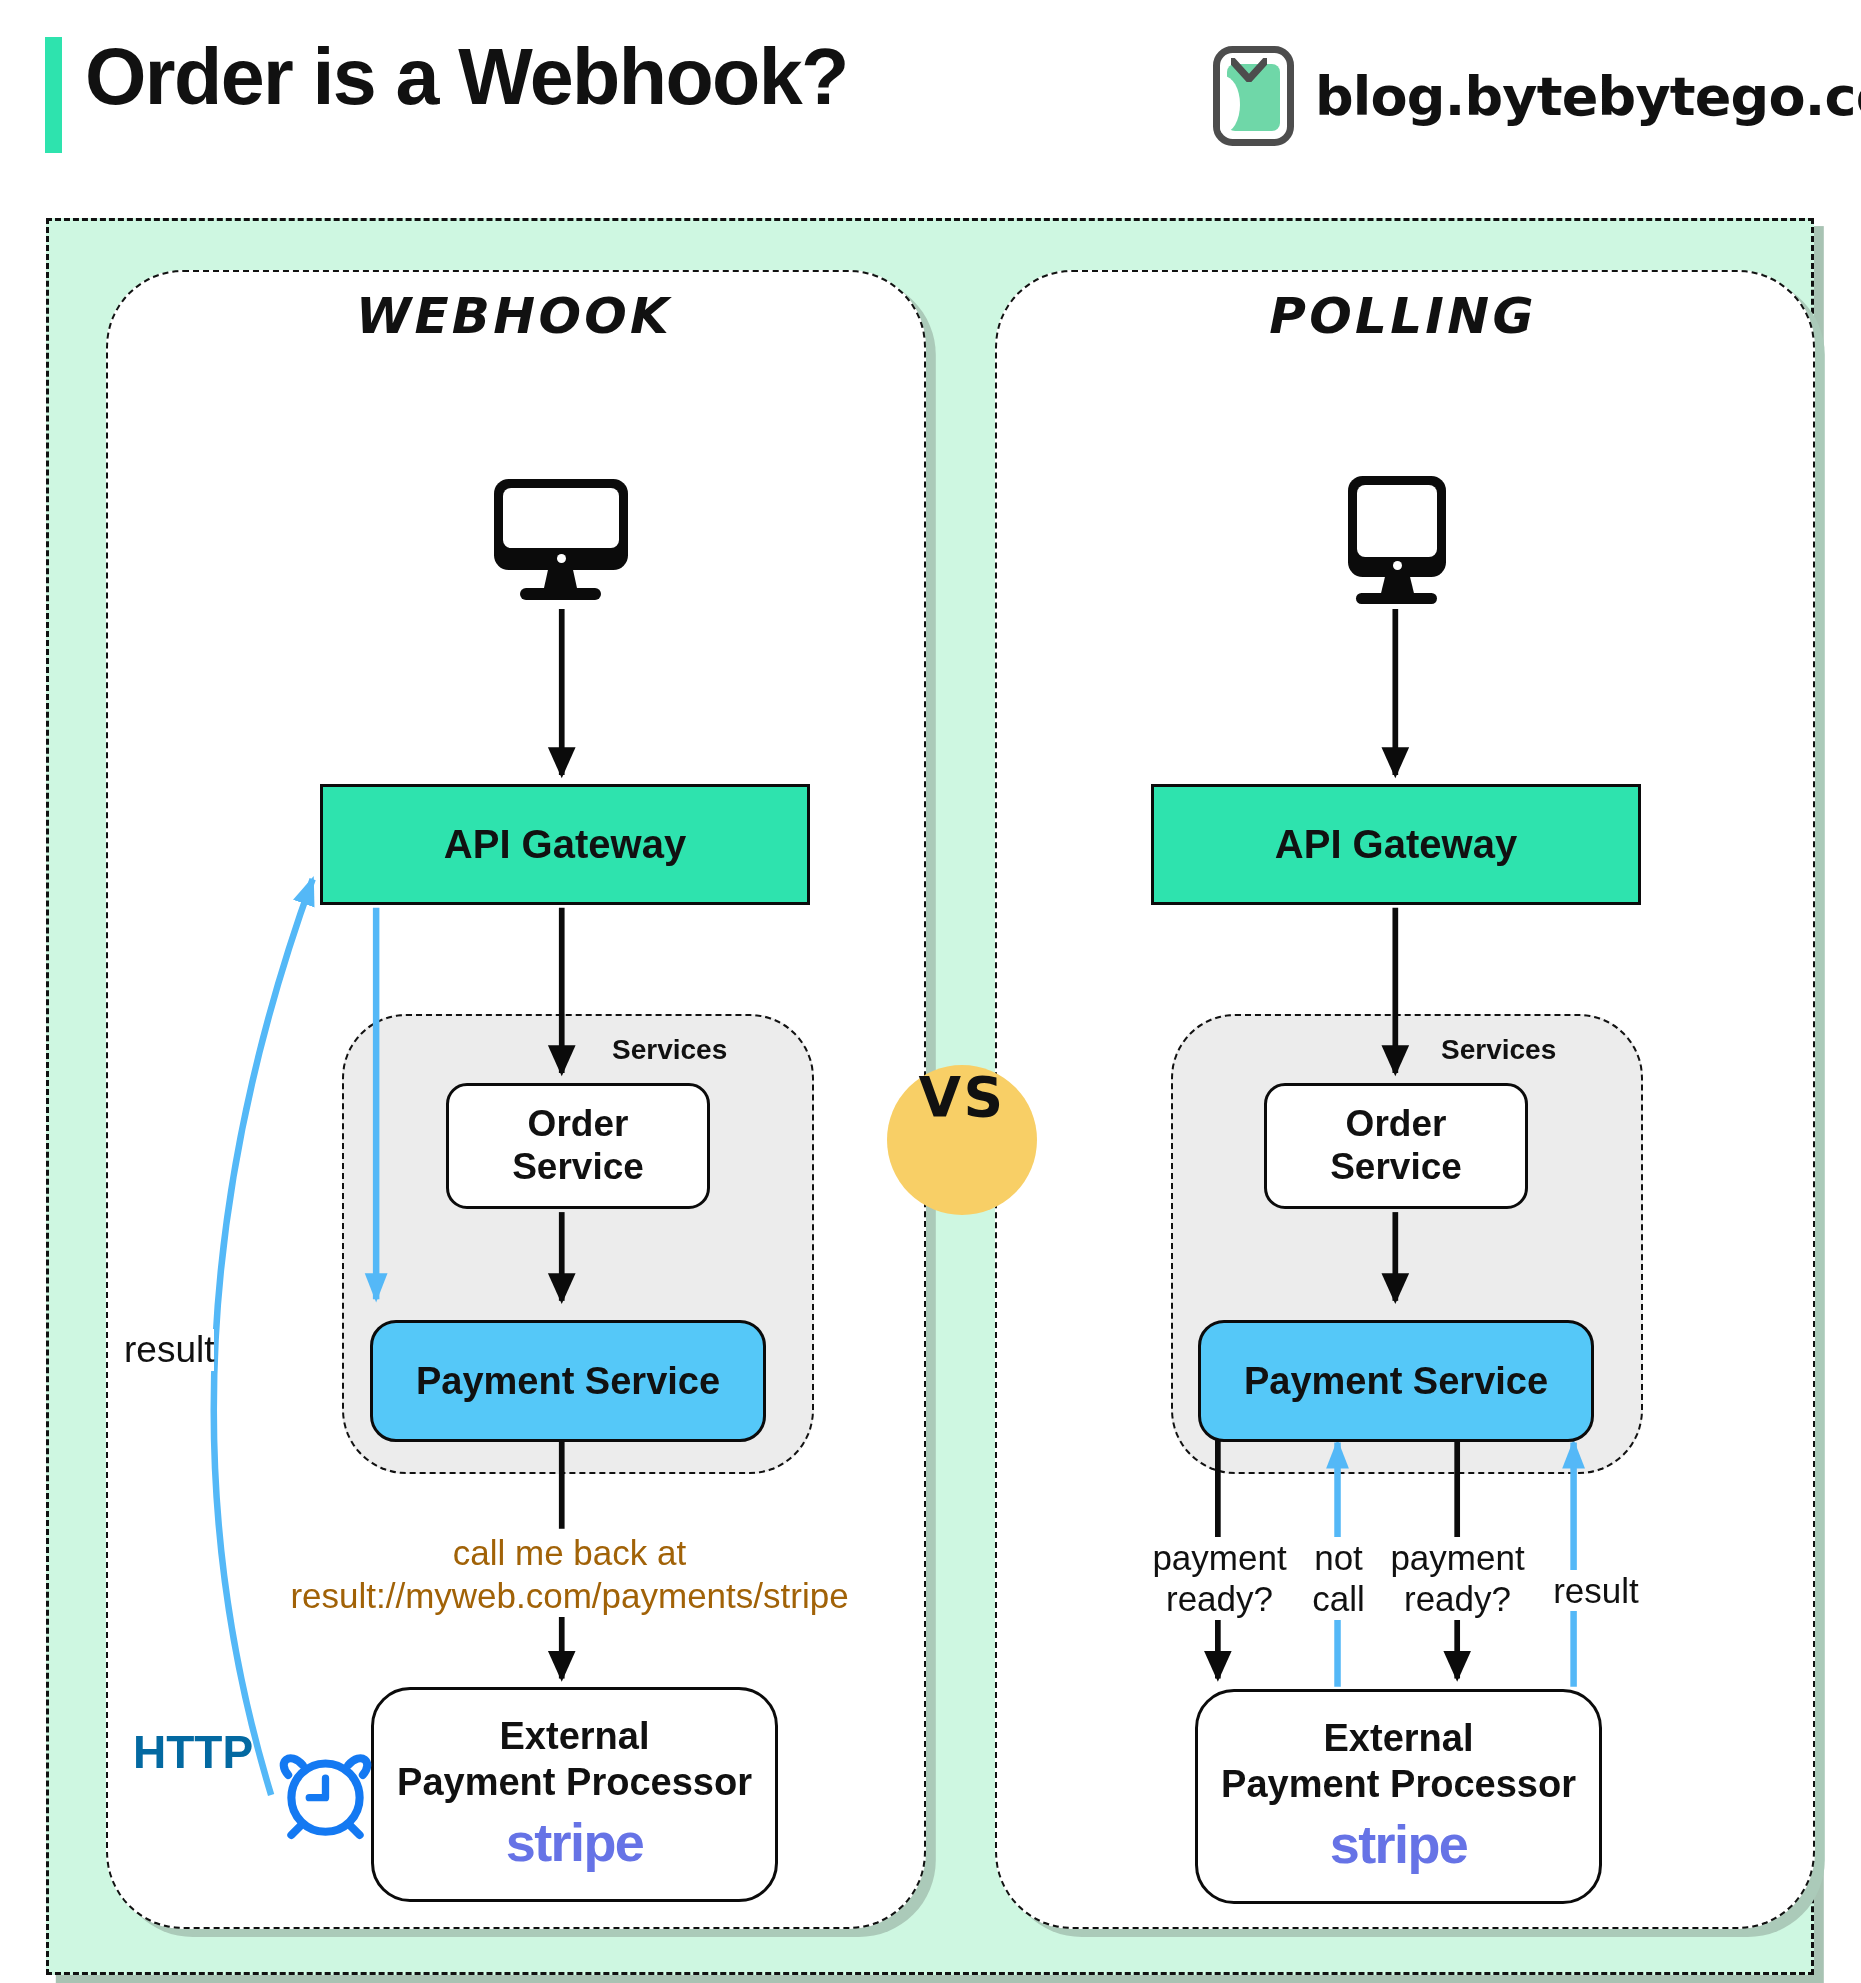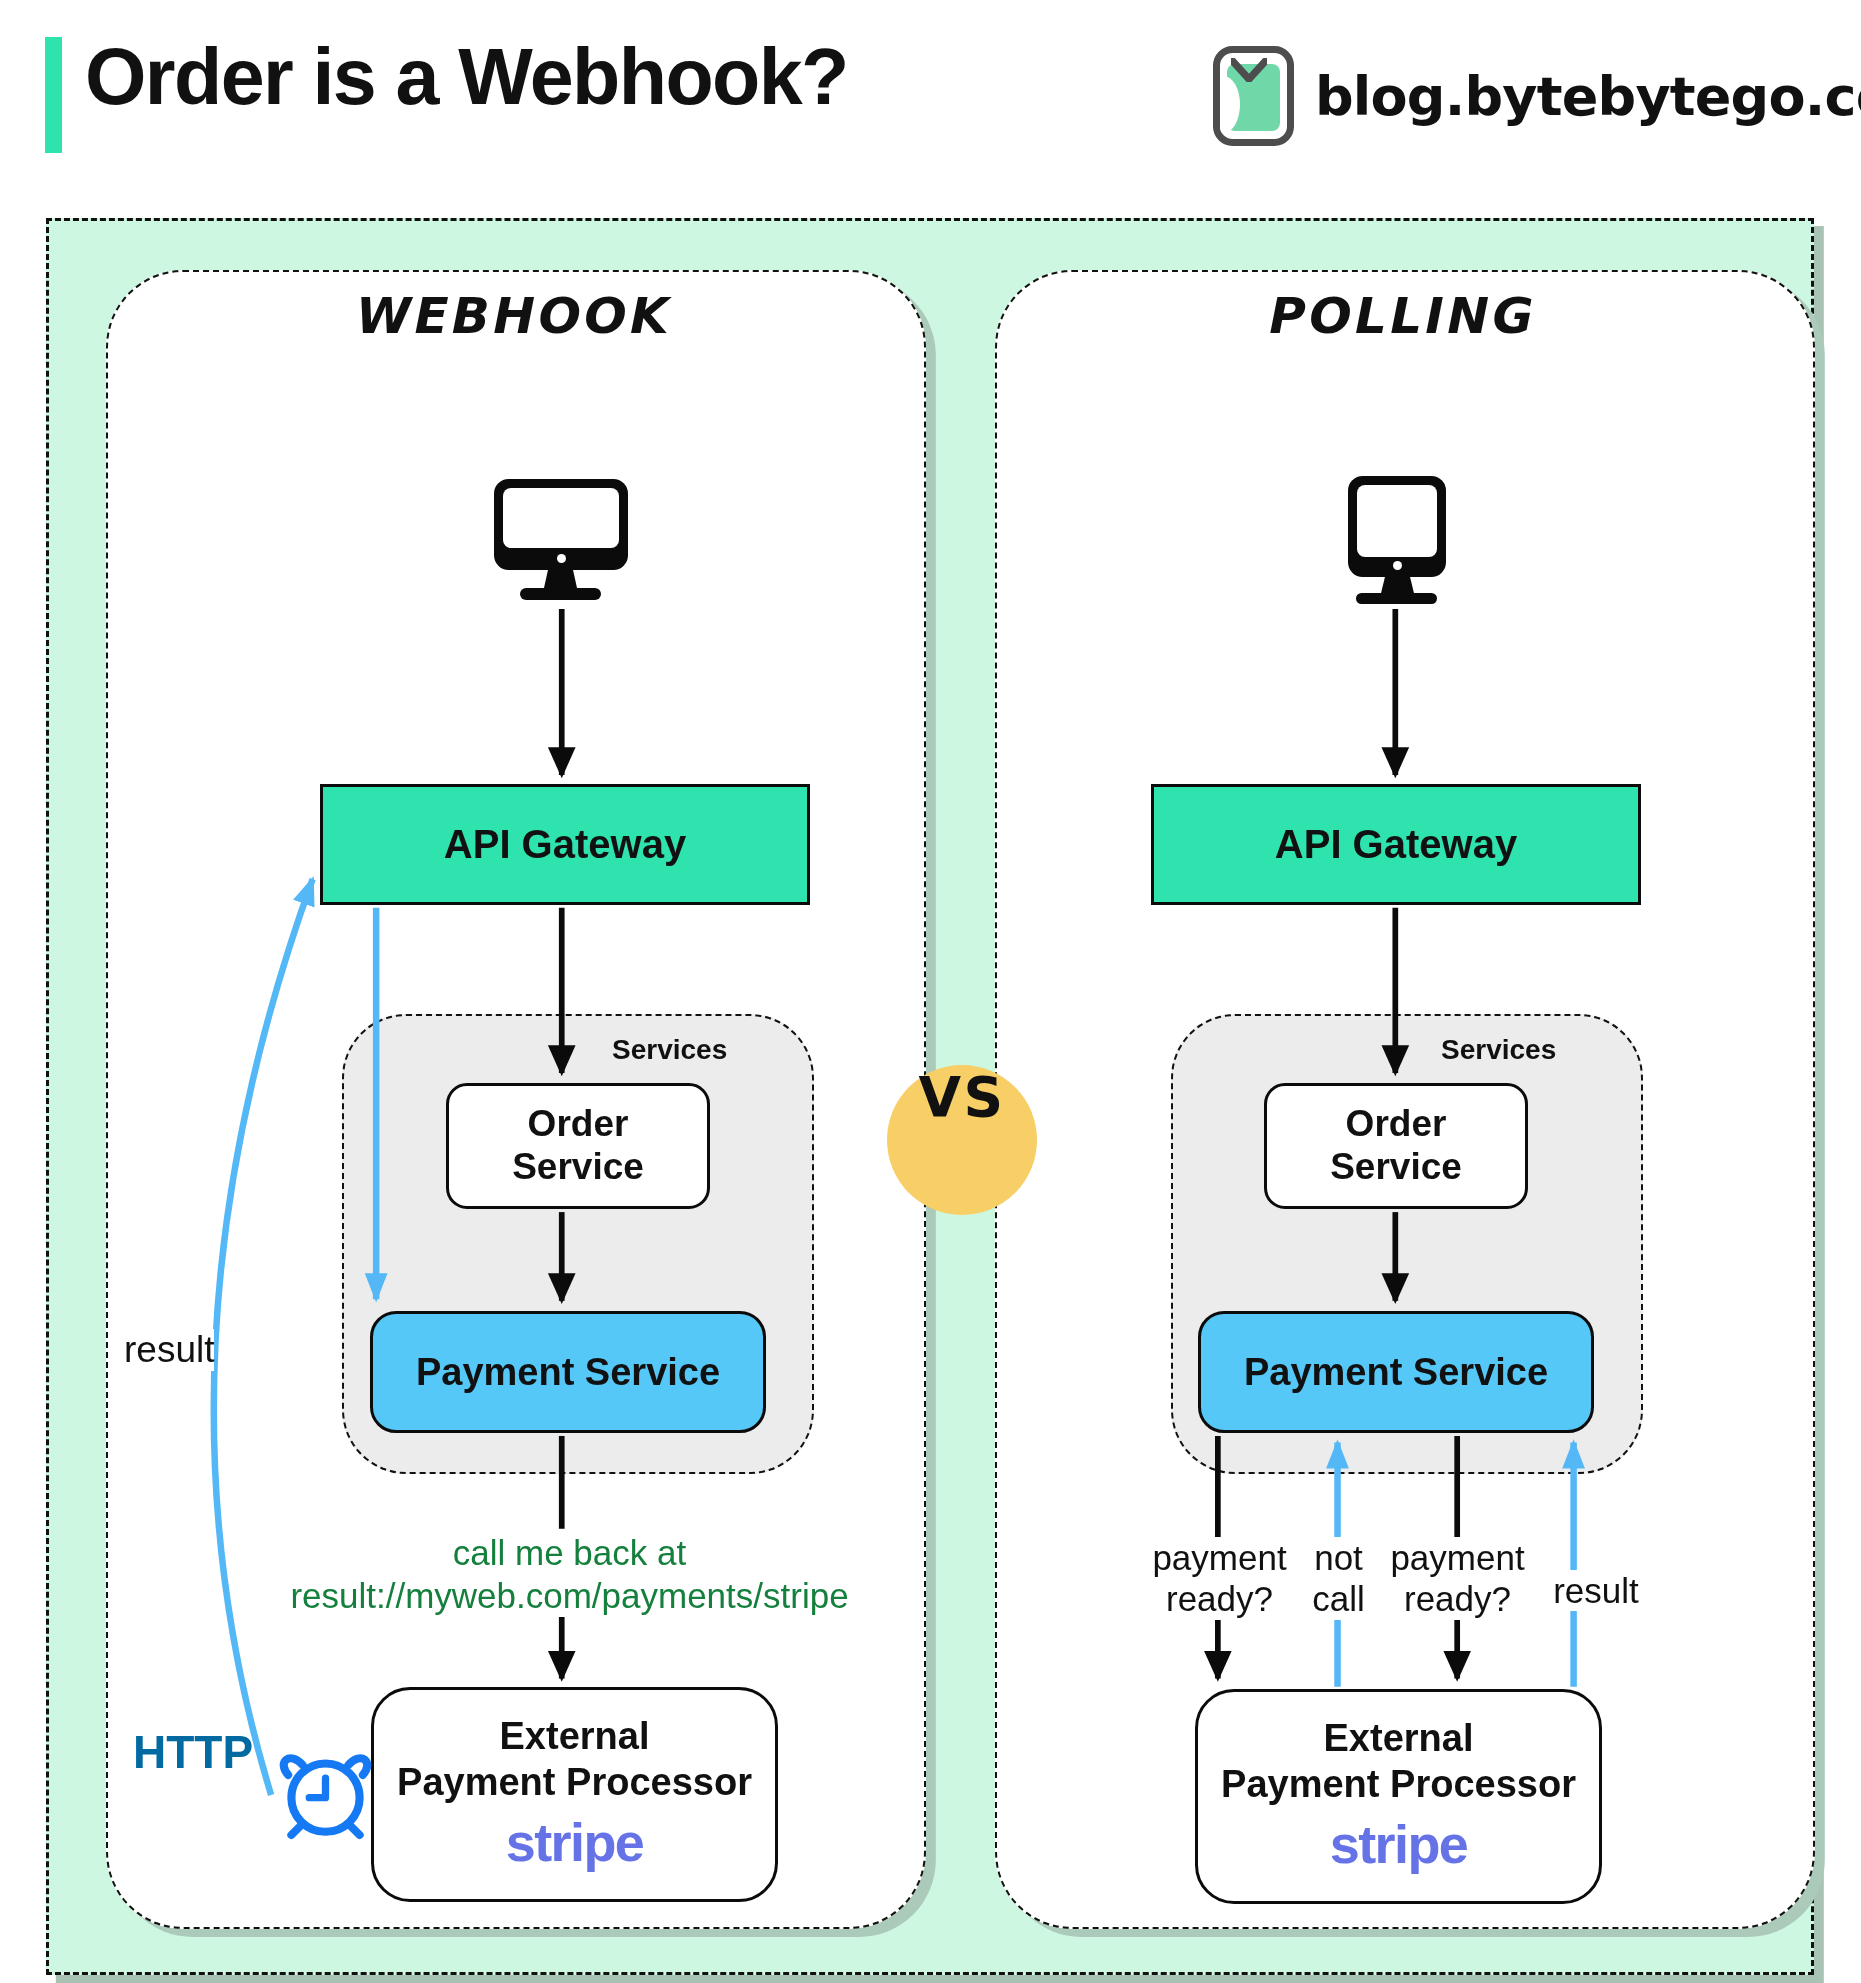--- a/index.html
+++ b/index.html
@@ -45,30 +45,30 @@
   .gw-r{left:1151px;top:784px;}
   .svc-group{width:468px;height:456px;background:#ececec;border:2.4px dashed #111;border-radius:64px;z-index:5;}
   .sg-l{left:342px;top:1014px;}
   .sg-r{left:1171px;top:1014px;}
   .svc-label{font-size:28px;font-weight:bold;z-index:12;}
   .sl-l{left:612px;top:1034px;}
   .sl-r{left:1441px;top:1034px;}
   .order{width:264px;height:126px;background:#fff;border:3.3px solid #0b0b0b;border-radius:21px;font-size:37px;font-weight:bold;line-height:1.16;}
   .ord-l{left:446px;top:1083px;}
   .ord-r{left:1264px;top:1083px;}
-  .payment{width:396px;height:122px;background:#55c8f8;border:3.3px solid #0b0b0b;border-radius:26px;font-size:38px;font-weight:bold;}
+  .payment{width:396px;height:122px;background:#55c8f8;border:3.3px solid #0b0b0b;border-radius:26px;font-size:38px;font-weight:bold;margin-top:9px;}
   .pay-l{left:370px;top:1311px;}
   .pay-r{left:1198px;top:1311px;}
   .external{width:407px;height:215px;background:#fff;border:3.3px solid #0b0b0b;border-radius:39px;font-size:38px;font-weight:bold;line-height:1.22;}
   .ext-l{left:371px;top:1687px;}
   .ext-r{left:1195px;top:1689px;}
   .stripe{font-size:54px;font-weight:bold;color:#6673e6;letter-spacing:-1.6px;margin-top:4.9px;font-family:"Liberation Sans",sans-serif;}
 
   
-  .note{left:244px;top:1532px;width:651px;text-align:center;color:#15803d;font-size:35px;line-height:1.22;background:#fff;z-index:11;}
+  .note{left:244px;top:1532px;width:651px;text-align:center;color:#a16207;font-size:35px;line-height:1.22;background:#fff;z-index:11;}
   .flabel{text-align:center;font-size:35px;line-height:1.18;background:#fff;z-index:11;}
   .fl-a{left:1138px;top:1537px;width:163px;}
   .fl-b{left:1296px;top:1537px;width:85px;}
   .fl-c{left:1376px;top:1537px;width:163px;}
   .fl-d{left:1539px;top:1570px;width:114px;}
   .result-l{left:124px;top:1329px;font-size:37px;background:#fff;z-index:11;}
   .http-l{left:133px;top:1725px;font-size:46px;font-weight:bold;color:#0369a1;z-index:11;}
 
   .overlay{position:absolute;left:0;top:0;z-index:10;pointer-events:none;}
   .k{stroke:#0b0b0b;stroke-width:7;fill:none;}

